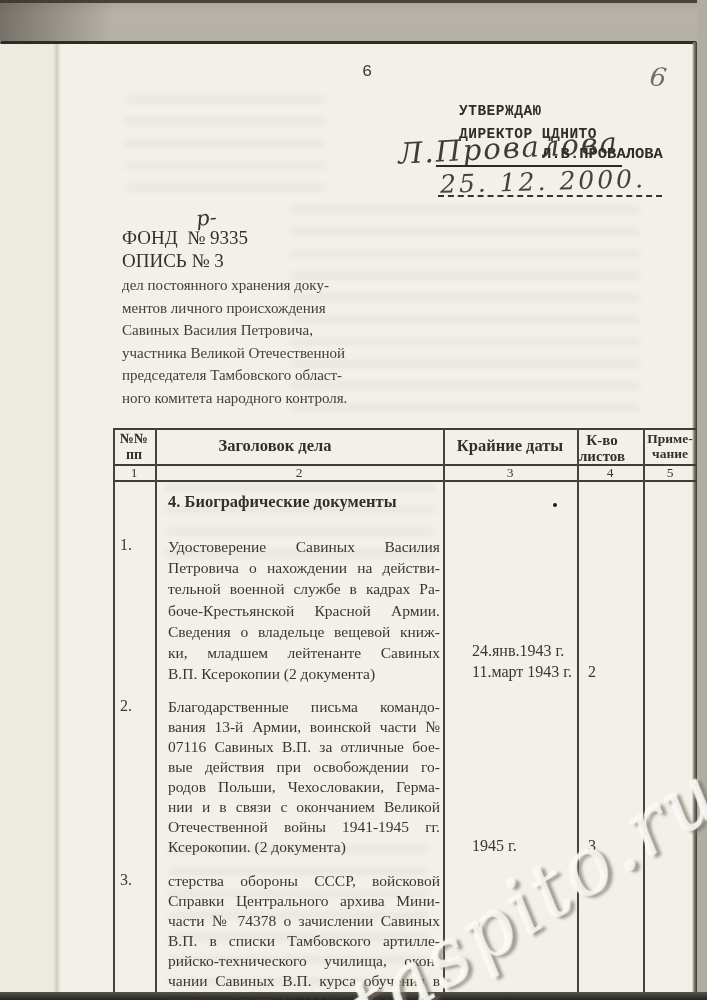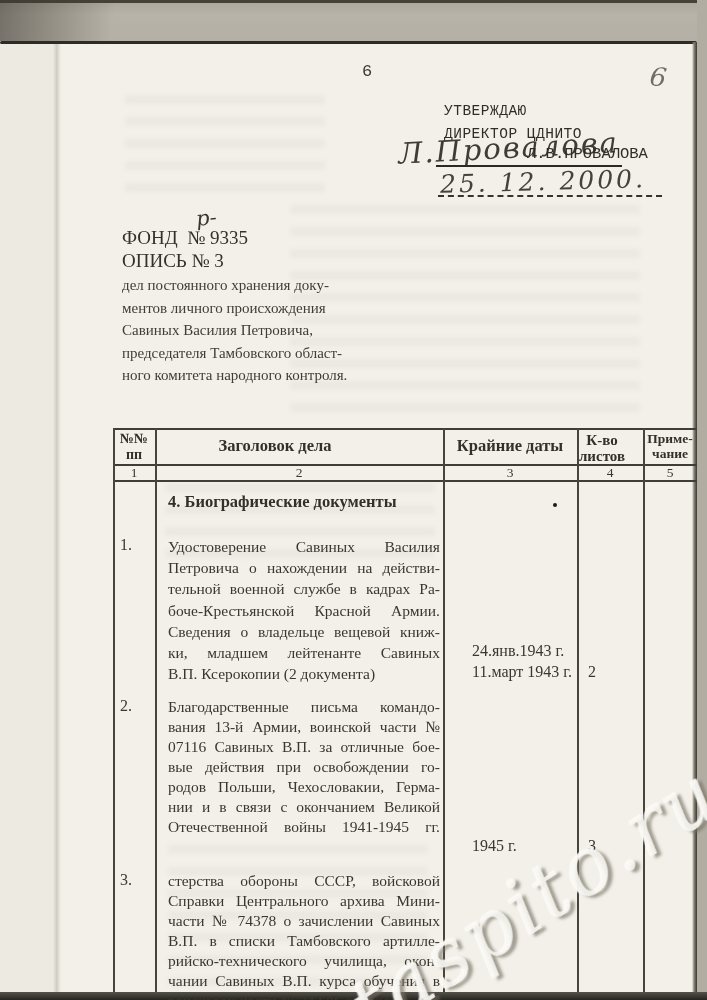--- a/index.html
+++ b/index.html
@@ -21,21 +21,21 @@
     background:linear-gradient(90deg,rgba(240,238,230,0),#8a857a 40%,#3a3730 100%);}
   .left-region{position:absolute;left:0;top:44px;width:55px;height:956px;background:#edeae2;}
   .fold{position:absolute;left:53px;top:44px;width:8px;height:956px;
     background:linear-gradient(90deg,rgba(150,145,135,0) 0%,#cfccc2 45%,rgba(244,242,235,0) 100%);}
   .bottom-band{position:absolute;left:0;top:992px;width:707px;height:8px;
     background:linear-gradient(180deg,#55524a,#26241f);}
   
   .bleed{position:absolute;filter:blur(2px);opacity:.55;pointer-events:none;
     background:repeating-linear-gradient(180deg,rgba(151,140,120,.13) 0 9px,rgba(151,140,120,0) 9px 22px);}
   
-  .mono{font-family:"Liberation Mono", monospace;font-weight:normal;color:#2f2d28;}
+  .mono{font-family:"Liberation Mono", monospace;font-weight:bold;color:#2f2d28;margin-left:15px;}
   .hand{font-family:"DejaVu Serif", serif;font-style:italic;color:#44413a;}
   .abs{position:absolute;}
   .pagenum-typed{font-family:"Liberation Mono", monospace;font-size:17px;color:#3c3a34;}
   .pagenum-hand{font-size:26px;color:#716d62;transform:rotate(8deg);}
   .sig{font-size:29px;transform:rotate(-3deg);letter-spacing:2px;color:#3f3c35;}
   .sig-line{position:absolute;left:436px;top:165px;width:186px;height:2px;background:#2b2924;}
   .date-hand{font-size:25px;transform:rotate(-1.5deg);letter-spacing:3px;color:#45423b;}
   .date-line{position:absolute;left:438px;top:195px;width:224px;border-bottom:2px dashed #35332d;}
   .fond{font-size:19px;white-space:pre;color:#34312b;}
   .desc-line{white-space:pre;font-size:15px;line-height:22.6px;color:#403d36;}
@@ -92,20 +92,21 @@
   <div class="abs hand date-hand" style="left:440px;top:167px;">25. 12. 2000.</div>
   <div class="date-line"></div>
 
   <div class="abs hand corr" style="left:196px;top:206px;">р-</div>
   <div class="abs fond" style="left:122px;top:227px;">ФОНД  № 9335</div>
   <div class="abs fond" style="left:122px;top:250px;">ОПИСЬ № 3</div>
   <div class="abs" style="left:122px;top:274px;width:330px;">
       <div class="desc-line">дел постоянного хранения доку-</div>
       <div class="desc-line">ментов личного происхождения</div>
       <div class="desc-line">Савиных Василия Петровича,</div>
+      <div class="desc-line">участника Великой Отечественной</div>
       <div class="desc-line">председателя Тамбовского област-</div>
       <div class="desc-line">ного комитета народного контроля.</div>
     </div>
 
   <div class="hline" style="left:113px;top:428px;width:584px;"></div>
   <div class="hline" style="left:113px;top:464px;width:584px;"></div>
   <div class="hline" style="left:113px;top:480px;width:584px;"></div>
   <div class="vline" style="left:113px;top:428px;height:564px;"></div>
   <div class="vline" style="left:155px;top:428px;height:564px;"></div>
   <div class="vline" style="left:443px;top:428px;height:564px;"></div>
@@ -154,20 +155,21 @@
       <div class="sheetcell" style="top: 663.2px;">2</div>
       <div class="entry-num" style="top: 697px;">2.</div>
       <div class="tlines" style="top: 697px;">
         <div class="tline" style="height: 20px; line-height: 20px;">Благодарственные письма командо-</div>
         <div class="tline" style="height: 20px; line-height: 20px;">вания 13-й Армии, воинской части №</div>
         <div class="tline" style="height: 20px; line-height: 20px;">07116 Савиных В.П. за отличные бое-</div>
         <div class="tline" style="height: 20px; line-height: 20px;">вые действия при освобождении го-</div>
         <div class="tline" style="height: 20px; line-height: 20px;">родов Польши, Чехословакии, Герма-</div>
         <div class="tline" style="height: 20px; line-height: 20px;">нии и в связи с окончанием Великой</div>
         <div class="tline" style="height: 20px; line-height: 20px;">Отечественной войны 1941-1945 гг.</div>
+        <div class="tline last" style="height: 20px; line-height: 20px;">Ксерокопии. (2 документа)</div>
       </div>
       <div class="datecell" style="top: 837px;">1945 г.</div>
       <div class="sheetcell" style="top: 837px;">3</div>
       <div class="entry-num" style="top: 871px;">3.</div>
       <div class="tlines" style="top: 871px;">
         <div class="tline" style="height: 20px; line-height: 20px;">стерства обороны СССР, войсковой</div>
         <div class="tline" style="height: 20px; line-height: 20px;">Справки Центрального архива Мини-</div>
         <div class="tline" style="height: 20px; line-height: 20px;">части № 74378 о зачислении Савиных</div>
         <div class="tline" style="height: 20px; line-height: 20px;">В.П. в списки Тамбовского артилле-</div>
         <div class="tline" style="height: 20px; line-height: 20px;">рийско-технического училища, окон-</div>

